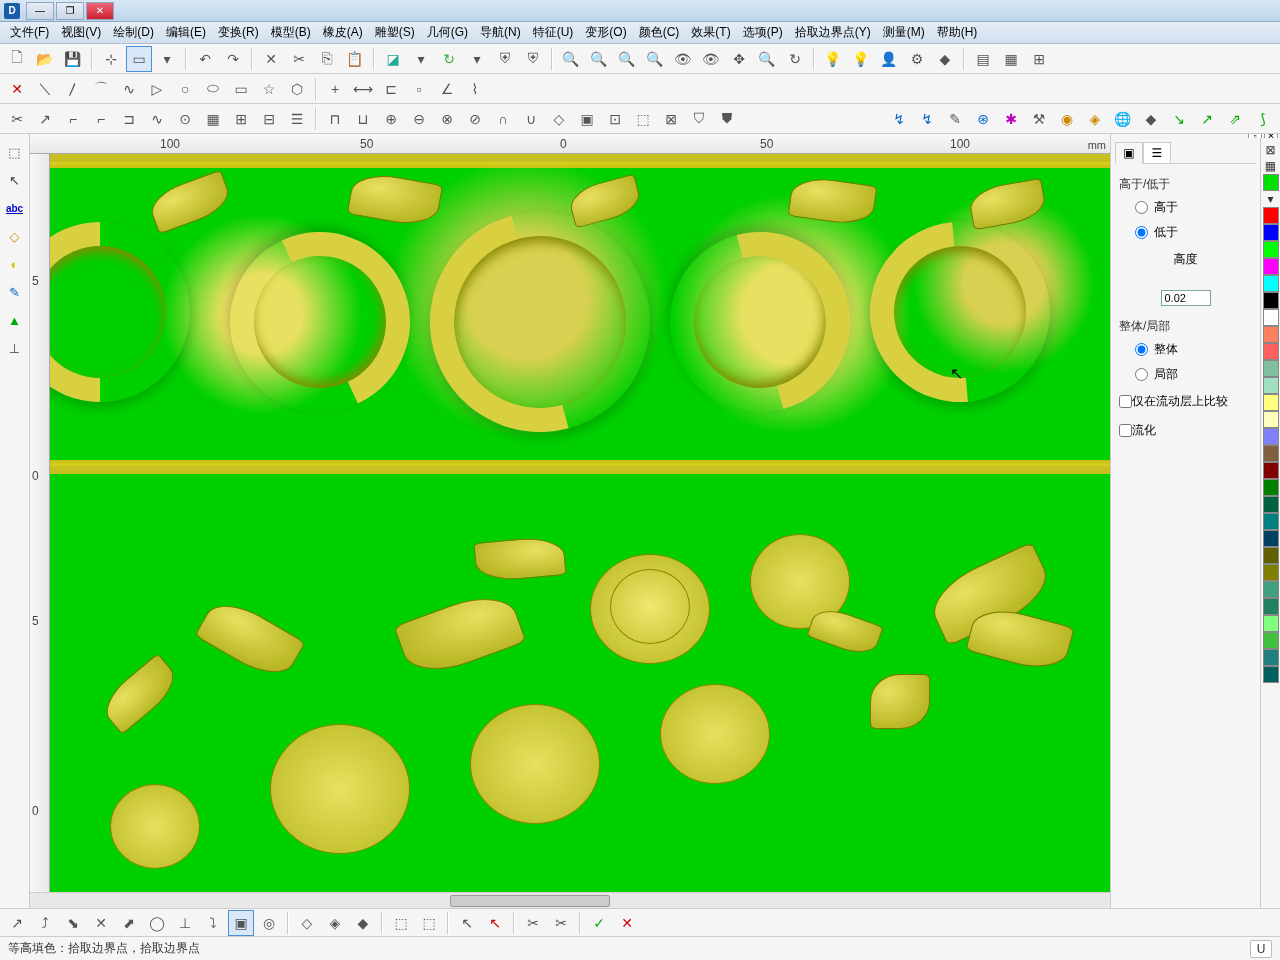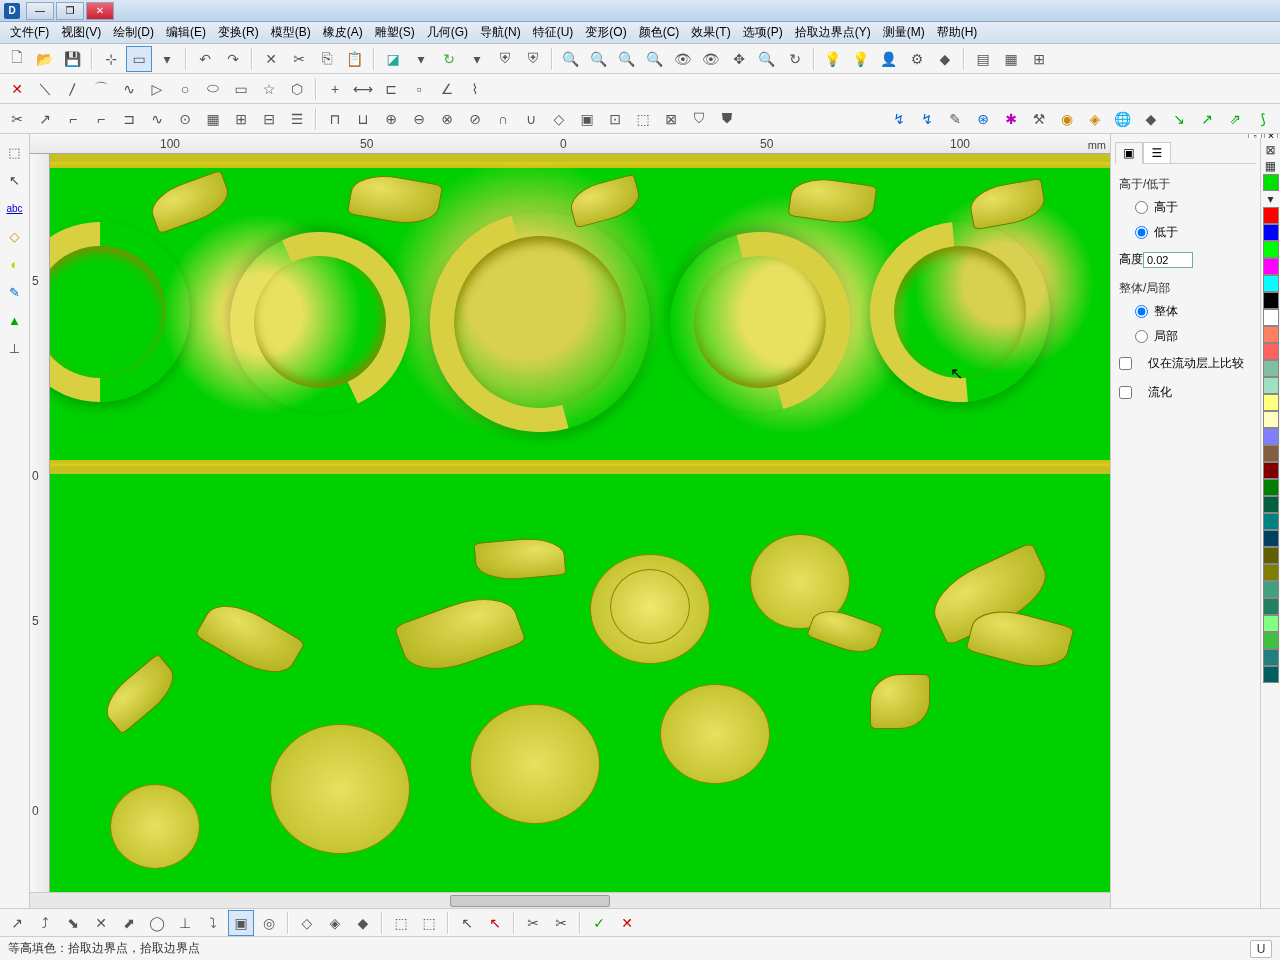--- a/index.html
+++ b/index.html
@@ -43,23 +43,23 @@
 .cursor-arrow{position:absolute;left:900px;top:210px;font-size:16px;color:#000;}
 .scroll-h{height:16px;background:#e8e8e8;border-top:1px solid #ccc;display:flex;align-items:center;}
 .scroll-h .thumb{height:12px;width:160px;margin-left:420px;background:#ccc;border:1px solid #999;border-radius:2px;}
 .right-panel{width:150px;background:#f5f5f5;border-left:1px solid #ccc;display:flex;flex-direction:column;padding:4px;}
 .panel-tabs{display:flex;gap:0;border-bottom:1px solid #ccc;margin-bottom:6px;}
 .panel-tab{width:28px;height:22px;border:1px solid #ccc;background:#fff;display:flex;align-items:center;justify-content:center;font-size:12px;margin-bottom:-1px;}
 .panel-tab.active{background:#f5f5f5;border-bottom-color:#f5f5f5;}
 .sec-title{font-size:12px;color:#333;margin:6px 0 2px 4px;}
 .radio-row{display:flex;align-items:center;gap:6px;margin:4px 0 4px 20px;}
 .radio-row input{margin:0;}
-.field-row{display:flex;align-items:center;gap:0;margin:6px 4px;}
+.field-row{display:flex;align-items:center;gap:22px;margin:6px 4px;flex-direction:column;}
 .field-row input[type=text]{width:50px;border:1px solid #7a9;padding:1px 3px;font-size:11px;}
-.check-row{display:flex;align-items:center;gap:16px;margin:6px 4px;}
+.check-row{display:flex;align-items:center;gap:0;margin:6px 4px;}
 .color-col{width:20px;background:#f5f5f5;border-left:1px solid #ccc;display:flex;flex-direction:column;align-items:center;padding-top:4px;gap:0;}
 .color-col .sw{width:16px;height:17px;border:1px solid #888;}
 .color-col .cross{width:16px;height:16px;display:flex;align-items:center;justify-content:center;font-size:12px;color:#333;}
 .right-panel-row{display:flex;}
 .right-main-wrap{display:flex;flex-direction:column;width:170px;}
 .bottom-toolbar{height:28px;background:#f5f5f5;border-top:1px solid #ccc;display:flex;align-items:center;padding:0 4px;gap:2px;}
 .status{height:24px;background:#f5f5f5;border-top:1px solid #ccc;display:flex;align-items:center;padding:0 8px;color:#333;}
 .status .spacer{flex:1;}
 .status .u{width:22px;height:18px;border:1px solid #bbb;background:#fff;display:flex;align-items:center;justify-content:center;border-radius:2px;}
 .small-ctrl{display:flex;gap:2px;margin-left:auto;}
@@ -207,21 +207,21 @@
   <div class="tb-btn" style="color:#0a0">↘</div>
   <div class="tb-btn" style="color:#0a0">↗</div>
   <div class="tb-btn" style="color:#0a0">⇗</div>
   <div class="tb-btn" style="color:#0a0">⟆</div>
 </div>
 
 <div class="main-body">
   <div class="left-tools">
     <div class="lt-btn">⬚</div>
     <div class="lt-btn">↖</div>
-    <div class="lt-btn" style="color:#00c;font-weight:normal;text-decoration:underline;font-size:10px">abc</div>
+    <div class="lt-btn" style="color:#00c;font-weight:bold;text-decoration:underline;font-size:10px">abc</div>
     <div class="lt-btn" style="color:#c80">◇</div>
     <div class="lt-btn" style="color:#cc0">◐</div>
     <div class="lt-btn" style="color:#06c">✎</div>
     <div class="lt-btn" style="color:#0a0">▲</div>
     <div class="lt-btn">⊥</div>
   </div>
 
   <div class="canvas-area">
     <div class="ruler-h">
       <span style="left:130px">100</span>

